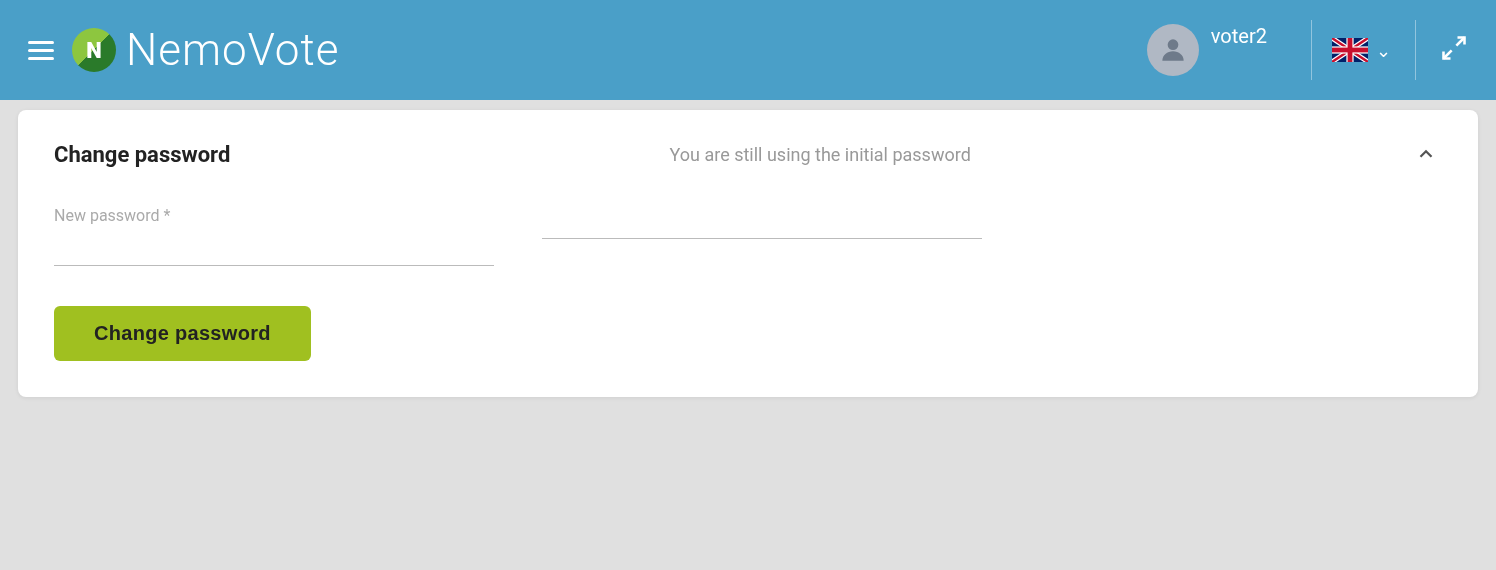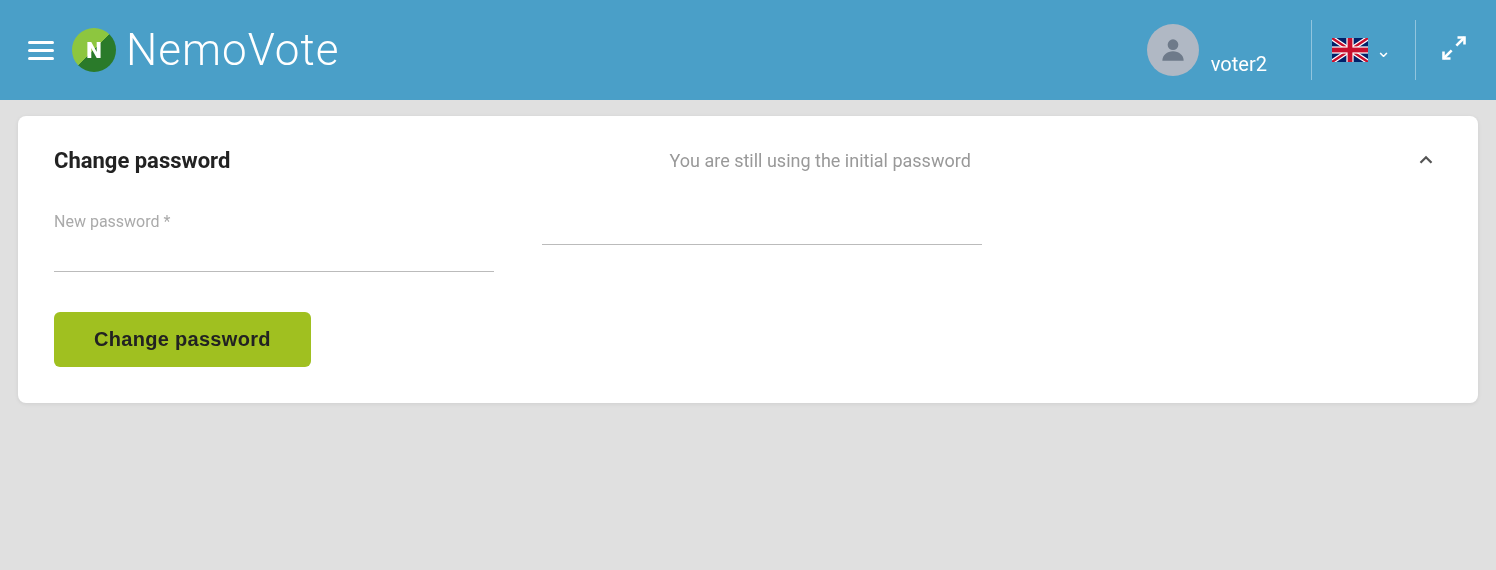--- a/index.html
+++ b/index.html
@@ -56,21 +56,21 @@
       color: white;
       letter-spacing: 1px;
     }
     .header-right {
       display: flex;
       align-items: center;
       gap: 0;
     }
     .user-area {
       display: flex;
-      align-items: flex-end;
+      align-items: flex-start;
       gap: 12px;
       padding-right: 24px;
     }
     .avatar {
       width: 52px;
       height: 52px;
       border-radius: 50%;
       background: #b0b8c4;
       display: flex;
       align-items: center;
@@ -107,21 +107,21 @@
     }
     .fullscreen-btn {
       color: white;
       font-size: 22px;
       cursor: pointer;
       margin-left: 4px;
     }
 
     
     .main {
-      padding: 16px 18px;
+      padding: 10px 18px;
     }
     .card {
       background: white;
       border-radius: 8px;
       padding: 28px 36px 36px 36px;
       box-shadow: 0 1px 4px rgba(0,0,0,0.08);
     }
     .card-header {
       display: flex;
       align-items: center;

